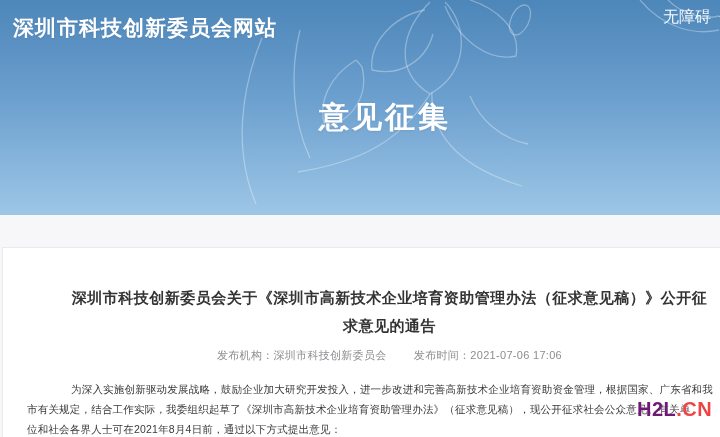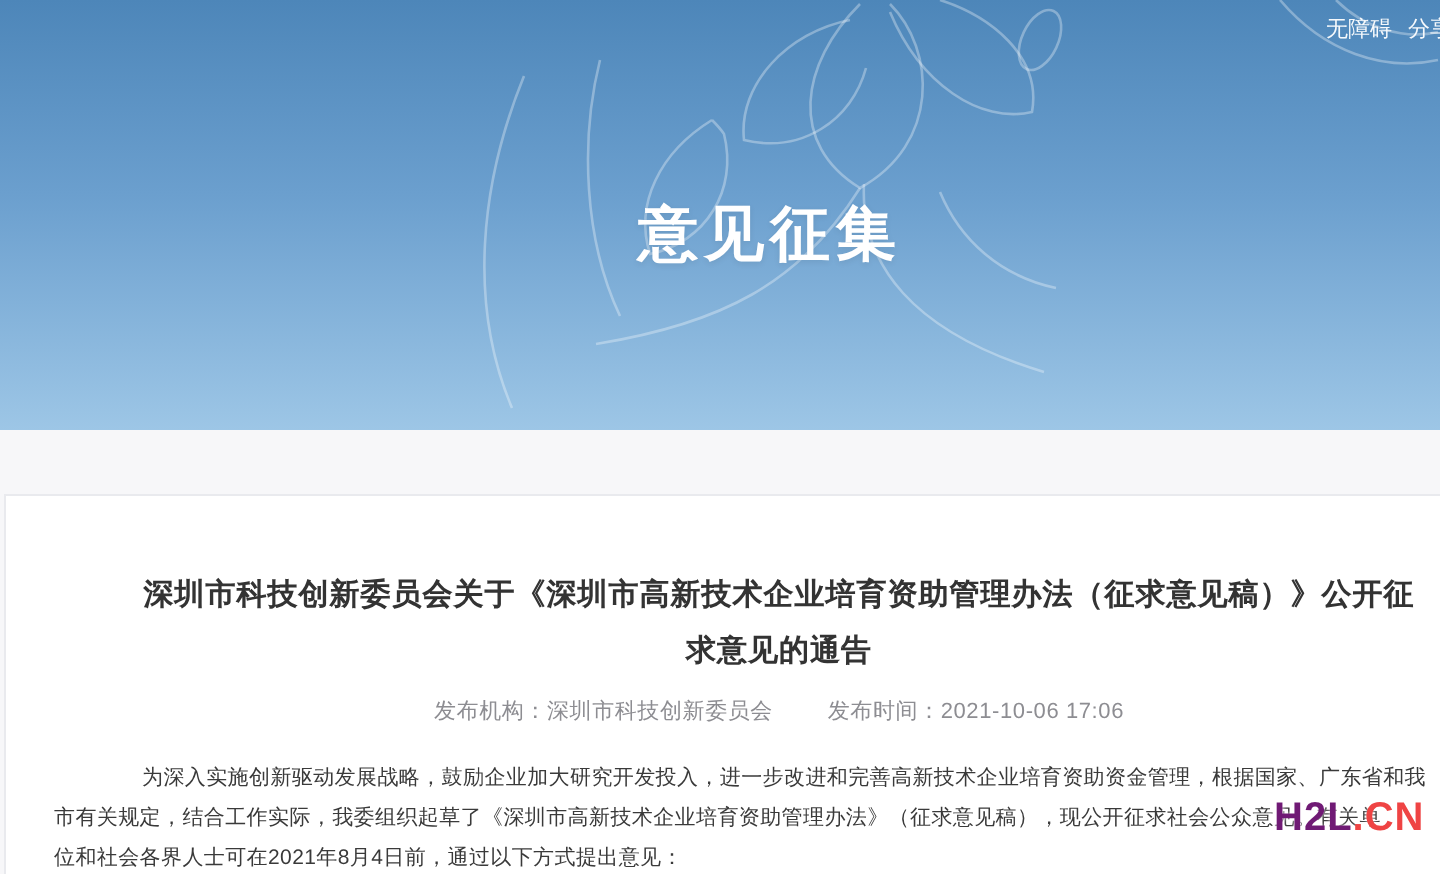--- a/index.html
+++ b/index.html
@@ -22,21 +22,21 @@
     position:absolute;top:14px;left:13px;
     font-size:21px;font-weight:bold;color:#ffffff;
     letter-spacing:1px;white-space:nowrap;
     text-shadow:0 1px 2px rgba(0,0,0,0.08);
   }
   .top-links{
     position:absolute;top:7px;left:663px;
     display:flex;gap:8px;white-space:nowrap;
   }
   .top-links a{
-    font-size:11px;color:rgba(255,255,255,0.95);
+    font-size:16px;color:rgba(255,255,255,0.95);
     text-decoration:none;cursor:pointer;
   }
   .banner-title{
     position:absolute;top:97px;left:0;
     width:770px;text-align:center;
     font-size:30px;font-weight:bold;color:#ffffff;
     letter-spacing:3px;
     text-shadow:0 1px 3px rgba(0,0,0,0.08);
   }
   
@@ -92,38 +92,39 @@
       <path d="M432,92 C430,132 456,166 522,186"></path>
       <path d="M430,94 C400,142 360,162 298,172"></path>
       <path d="M262,38 C240,92 234,152 256,204"></path>
       <path d="M300,30 C290,70 292,120 310,158"></path>
       <ellipse cx="520" cy="20" rx="9" ry="16" transform="rotate(25 520 20)"></ellipse>
       <path d="M640,0 C662,26 692,36 719,30"></path>
       <path d="M668,0 C682,14 702,20 719,16"></path>
       <path d="M470,96 C480,120 500,138 528,144"></path>
     </svg>
 
+    <div class="site-title">深圳市科技创新委员会网站</div>
 
     <div class="top-links">
       <a>无障碍</a>
       <a>分享</a>
     </div>
 
     <div class="banner-title">意见征集</div>
   </div>
 
   <div class="card">
     <h1 class="article-title">
       <span class="tl">深圳市科技创新委员会关于《深圳市高新技术企业培育资助管理办法（征求意见稿）》公开征</span>
       <span class="tl">求意见的通告</span>
     </h1>
 
     <div class="meta">
       <span>发布机构：深圳市科技创新委员会</span>
-      <span>发布时间：2021-10-06 17:06</span>
+      <span>发布时间：2021-07-06 17:06</span>
     </div>
 
     <div class="body">
       <div class="bl indent">为深入实施创新驱动发展战略，鼓励企业加大研究开发投入，进一步改进和完善高新技术企业培育资助资金管理，根据国家、广东省和我</div>
       <div class="bl">市有关规定，结合工作实际，我委组织起草了《深圳市高新技术企业培育资助管理办法》（征求意见稿），现公开征求社会公众意见。有关单</div>
       <div class="bl">位和社会各界人士可在2021年8月4日前，通过以下方式提出意见：</div>
     </div>
   </div>
 
   <div class="watermark"><span class="wm-a">H2L</span><span class="wm-b">.CN</span></div>

